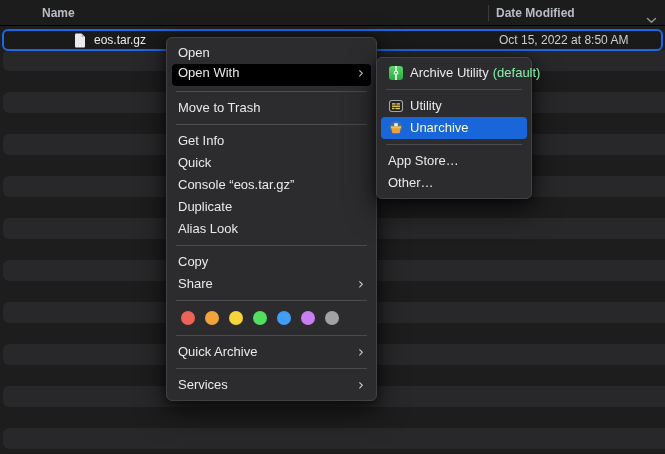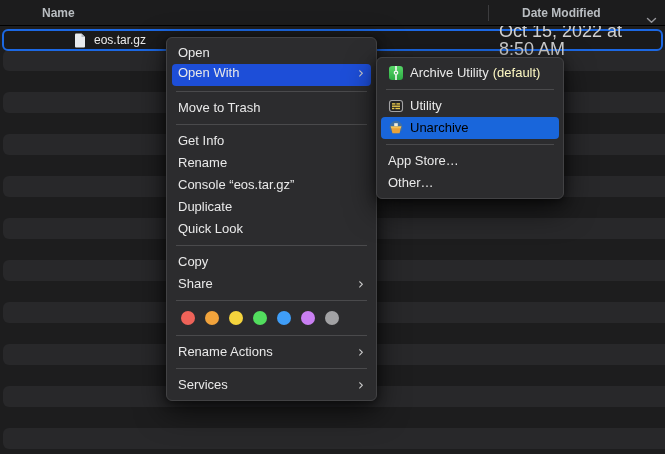--- a/index.html
+++ b/index.html
@@ -15,21 +15,21 @@
   .list-header {
     position:absolute; top:0; left:0; right:0; height:26px;
     background:#1c1c1d; border-bottom:1px solid #000;
     z-index:2;
   }
   .col-label {
     position:absolute; top:0; line-height:26px;
     font-size:12px; font-weight:700; color:#b9bdc1; cursor:default;
   }
   .col-name  { left:42px; }
-  .col-date  { left:522px; }
+  .col-date  { left:496px; }
   .col-divider {
     position:absolute; left:488px; top:5px; width:1px; height:16px;
     background:#3c3c3e;
   }
   .sort-chevron { position:absolute; left:646px; top:10px; }
 
   
   #rows { position:absolute; top:29px; left:0; right:0; bottom:0; z-index:0; }
   .row { height:21px; }
   .row.alt {
@@ -46,21 +46,21 @@
     z-index:1;
     display:flex; align-items:center;
   }
   .file-icon { position:absolute; left:70px; top:2px; }
   .file-name {
     position:absolute; left:90px; line-height:18px;
     font-size:12px; color:#ececec;
   }
   .file-date {
     position:absolute; left:495px; line-height:18px;
-    font-size:18px; color:#cfcfcf;
+    font-size:12px; color:#cfcfcf;
   }
 
   
   .menu {
     position:absolute;
     background:#2c2c2e;
     border:1px solid #424244;
     border-radius:6px;
     box-shadow:0 10px 30px rgba(0,0,0,.65), 0 2px 8px rgba(0,0,0,.5);
     padding:4px 0;
@@ -79,38 +79,38 @@
   .menu-item .spacer { flex:1; }
   .submenu-arrow {
     font-size:15px; color:#cccccc; line-height:20px;
     font-family:"DejaVu Sans", sans-serif;
   }
   .menu-sep {
     height:1px; background:#4a4a4c; margin:5px 9px;
   }
   .hl-gray {
     margin:0 5px; padding:0 7px 5px 6px;
-    border-radius:4px; background:#1d4ed8;
+    border-radius:4px; background:#000000;
   }
   .hl-blue {
     margin:0 4px; padding:0 7px;
-    border-radius:4px; background:#1966db; color:#000000;
+    border-radius:4px; background:#1966db; color:#fef9c3;
   }
 
   
   #context-menu { left:142px; top:37px; width:211px; }
 
   
   .tags-row { height:24px; display:flex; align-items:center; gap:10px; padding-left:14px; }
   .tag-dot { width:14px; height:14px; border-radius:50%; }
 
   
-  #open-with-submenu { left:352px; top:57px; width:188px; }
+  #open-with-submenu { left:352px; top:57px; width:156px; }
   .app-icon { width:16px; height:16px; margin-right:6px; flex:0 0 16px; }
-  .suffix { color:#fef9c3; margin-left:4px; }
+  .suffix { color:#86efac; margin-left:4px; }
 </style>
 </head>
 <body>
 
 <div id="rows">
     <div class="row"></div>
     <div class="row alt"></div>
     <div class="row"></div>
     <div class="row alt"></div>
     <div class="row"></div>
@@ -165,30 +165,30 @@
   </div>
   <div class="menu-sep"></div>
   <div class="menu-item">
     <span class="label">Move to Trash</span>
   </div>
   <div class="menu-sep"></div>
   <div class="menu-item">
     <span class="label">Get Info</span>
   </div>
   <div class="menu-item">
-    <span class="label">Rename</span>
+    <span class="label">Quick</span>
   </div>
   <div class="menu-item">
     <span class="label">Console “eos.tar.gz”</span>
   </div>
   <div class="menu-item">
     <span class="label">Duplicate</span>
   </div>
   <div class="menu-item">
-    <span class="label">Quick Look</span>
+    <span class="label">Alias Look</span>
   </div>
   <div class="menu-sep"></div>
   <div class="menu-item">
     <span class="label">Copy</span>
   </div>
   <div class="menu-item">
     <span class="label">Share</span>
     <span class="spacer"></span>
     <span class="submenu-arrow">›</span>
   </div>
@@ -197,21 +197,21 @@
       <span class="tag-dot" style="background: rgb(238, 99, 89);"></span>
       <span class="tag-dot" style="background: rgb(241, 163, 60);"></span>
       <span class="tag-dot" style="background: rgb(245, 212, 61);"></span>
       <span class="tag-dot" style="background: rgb(82, 222, 94);"></span>
       <span class="tag-dot" style="background: rgb(63, 158, 248);"></span>
       <span class="tag-dot" style="background: rgb(201, 127, 242);"></span>
       <span class="tag-dot" style="background: rgb(162, 162, 164);"></span>
     </div>
   <div class="menu-sep"></div>
   <div class="menu-item">
-    <span class="label">Rename Actions</span>
+    <span class="label">Quick Archive</span>
     <span class="spacer"></span>
     <span class="submenu-arrow">›</span>
   </div>
   <div class="menu-sep"></div>
   <div class="menu-item">
     <span class="label">Services</span>
     <span class="spacer"></span>
     <span class="submenu-arrow">›</span>
   </div>
 </div>

